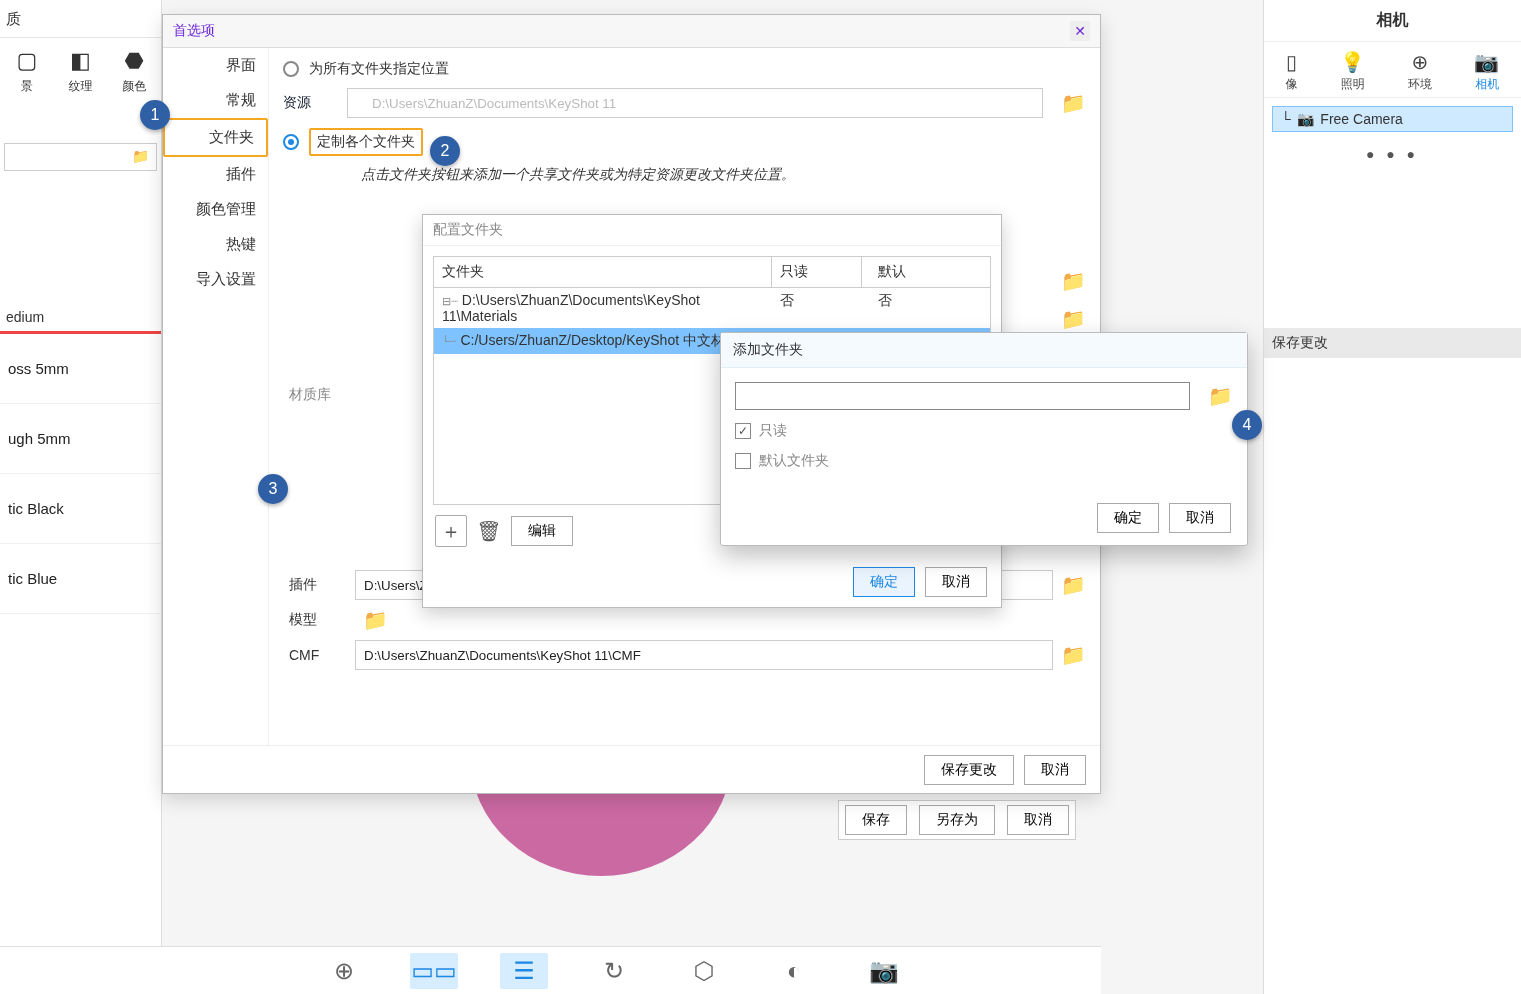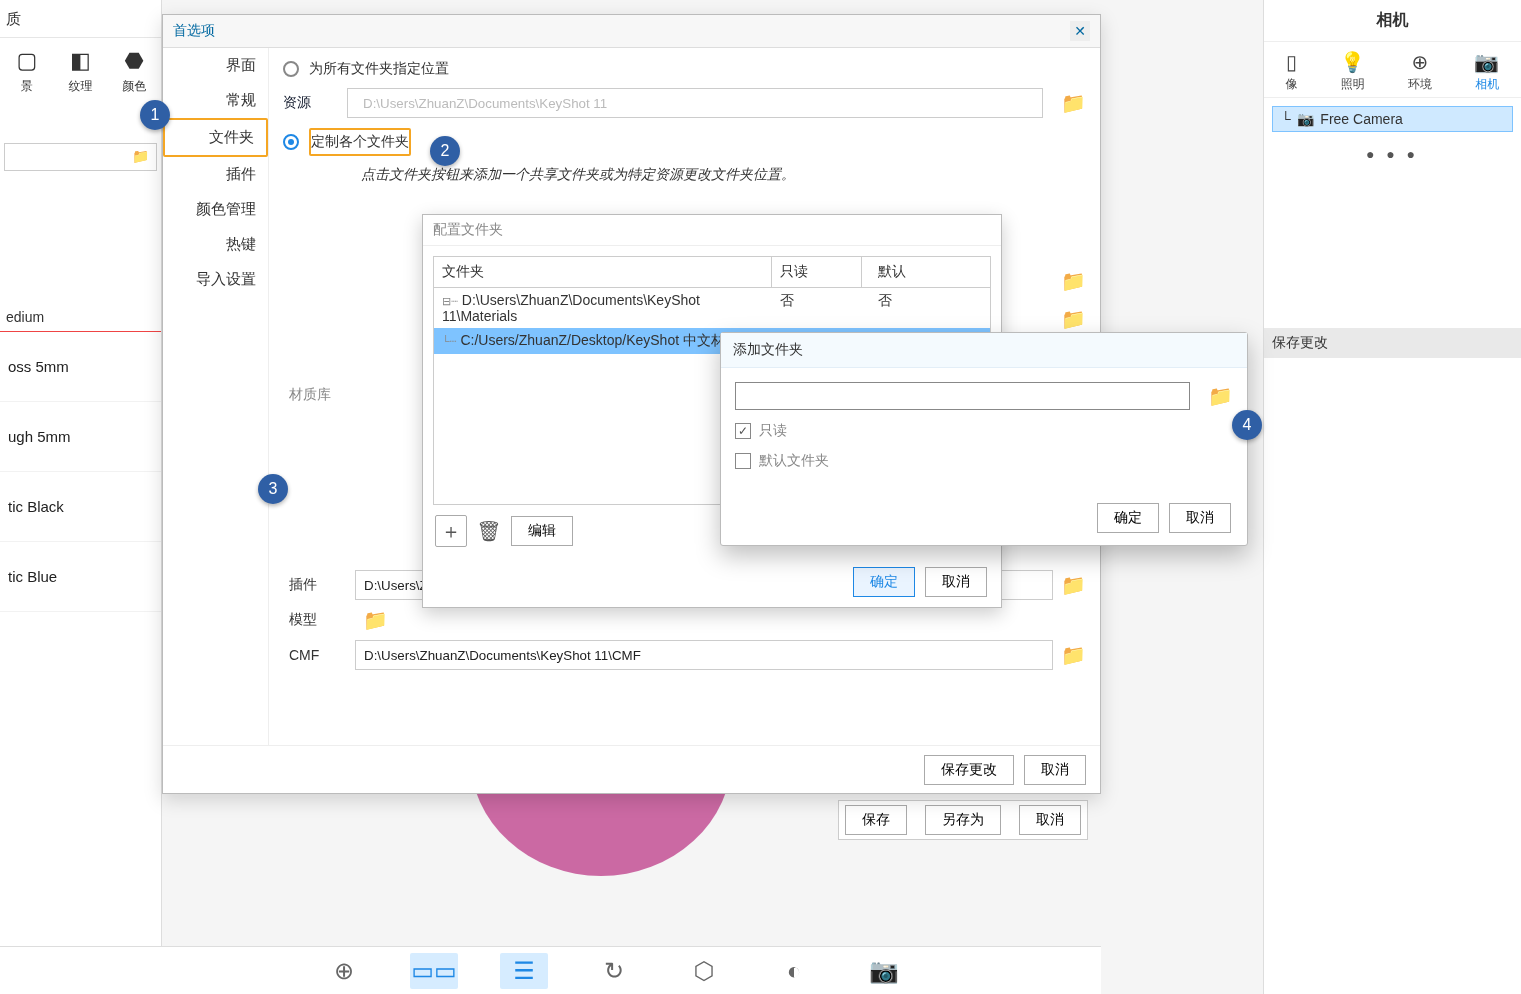--- a/index.html
+++ b/index.html
@@ -4,42 +4,42 @@
 <style>
 * { box-sizing: border-box; margin: 0; padding: 0; font-family: "Microsoft YaHei", "Segoe UI", sans-serif; }
 body { background: #f5f5f5; width: 1521px; height: 994px; position: relative; overflow: hidden; color: #333; font-size: 14px; }
 
 
 .left-panel { position: absolute; left: 0; top: 0; width: 162px; height: 994px; background: #fff; border-right: 1px solid #ddd; }
 .left-title { font-size: 15px; padding: 10px 0 8px 6px; border-bottom: 1px solid #e6e6e6; }
 .left-icons { display:flex; gap: 0; padding-top:10px; }
 .left-ic { flex:1; text-align:center; font-size:12px; color:#333; }
 .left-ic .big { font-size:22px; color:#333; display:block; margin-bottom:4px; }
-.left-sec-title { padding:10px 6px 6px 6px; color:#333; border-bottom:1px solid #ef4444; }
+.left-sec-title { padding:10px 6px 6px 6px; color:#333; border-bottom:3px solid #ef4444; }
 .left-items li { list-style:none; padding:26px 8px; border-bottom:1px solid #f2f2f2; font-size:15px; color:#222; }
 .left-footer { position:absolute; bottom:24px; left:0; right:0; display:flex; gap:14px; justify-content:flex-end; padding:0 10px; color:#555; }
 .left-footer span { font-size:18px; }
 
 
 .prefs { position:absolute; left:162px; top:14px; width:939px; height:780px; background:#fff; border:1px solid #bbb; box-shadow:0 6px 18px rgba(0,0,0,0.15); }
-.prefs-title { background:#f7f7f7; border-bottom:1px solid #ddd; padding:6px 10px; color:#0369a1; display:flex; justify-content:space-between; align-items:center; }
+.prefs-title { background:#f7f7f7; border-bottom:1px solid #ddd; padding:6px 10px; color:#6d28d9; display:flex; justify-content:space-between; align-items:center; }
 .prefs-close { width:20px;height:20px;display:flex;align-items:center;justify-content:center;background:#eee; }
 .prefs-body { display:flex; height:calc(100% - 32px - 48px); }
 .prefs-side { width:106px; border-right:1px solid #eee; }
 .prefs-side li { list-style:none; text-align:right; padding:8px 12px; font-size:15px; color:#333; cursor:pointer; }
 .prefs-side li.sel { background:#fff; }
 .orange-box { border:2px solid #f5a623; border-radius:2px; }
 .prefs-content { flex:1; padding:12px 14px 8px 14px; position:relative; overflow:hidden;}
 
 .opt-row { display:flex; align-items:center; gap:10px; margin-bottom:10px; }
 .radio { width:16px; height:16px; border:2px solid #888; border-radius:50%; display:inline-block; position:relative; }
 .radio.sel { border-color:#1e88e5; }
 .radio.sel::after { content:''; position:absolute; left:3px; top:3px; width:6px; height:6px; background:#1e88e5; border-radius:50%; }
 .path-label { width:54px; color:#0f172a; }
-.path-input { flex:1; height:30px; border:1px solid #ccc; padding:0 15px; color:#999; background:#fff; }
+.path-input { flex:1; height:30px; border:1px solid #ccc; padding:0 24px; color:#999; background:#fff; }
 .folder-ic { color:#888; font-size:20px; margin-left:8px; }
 
 .hint { font-style:italic; color:#333; margin:2px 0 6px 78px; }
 
 .path-grid .row { display:flex; align-items:center; margin-bottom:8px; }
 .path-grid .lbl { width:72px; padding-left:6px; }
 .path-grid input { flex:1; height:30px; border:1px solid #ccc; padding:0 8px; color:#222; }
 
 .prefs-footer { position:absolute; bottom:0; left:0; right:0; height:48px; display:flex; justify-content:flex-end; align-items:center; gap:10px; padding:0 14px; border-top:1px solid #eee; background:#fff;}
 .btn { border:1px solid #aaa; background:#fff; padding:5px 16px; font-size:14px; cursor:pointer; }
@@ -78,21 +78,21 @@
 .rp-tab { text-align:center; font-size:12px; color:#444; }
 .rp-tab .ic { font-size:20px; display:block; margin-bottom:2px; }
 .rp-tab.act { color:#1e88e5; }
 .rp-tree { padding:8px; }
 .rp-item { background:#cfe9ff; border:1px solid #7ec3ff; padding:4px 8px; display:flex; align-items:center; gap:6px; }
 .rp-item .cam { color:#1e88e5; }
 .rp-sec { background:#e9e9e9; padding:6px 8px; margin-top:160px; }
 .rp-dots { text-align:center; letter-spacing:4px; color:#555; padding:6px; }
 
 
-.savebar { position:absolute; left:838px; top:800px; display:flex; gap:18px; background:#fff; border:1px solid #ccc; padding:4px 6px; }
+.savebar { position:absolute; left:838px; top:800px; display:flex; gap:12px; background:#fff; border:1px solid #ccc; padding:4px 6px; }
 
 
 .bottom-bar { position:absolute; left:0; bottom:0; width:1101px; height:48px; background:#fff; border-top:1px solid #ddd; display:flex; align-items:center; gap:42px; padding-left:320px; }
 .bb-ic { font-size:24px; color:#666; width:48px; text-align:center; }
 .bb-ic.act { background:#d6ecff; color:#1e88e5; height:36px; line-height:36px; border-radius:2px; }
 
 
 .pink { position:absolute; left:470px; top:756px; width:262px; height:120px; background:#c75a9a; border-radius:50% 50% 50% 50% / 0 0 100% 100%; z-index:-1; opacity:0.9;}
 
 
@@ -156,21 +156,21 @@
         <span class="radio"></span>
         <span>为所有文件夹指定位置</span>
       </div>
       <div class="opt-row">
         <span class="path-label">资源</span>
         <input class="path-input" style="color: rgb(187, 187, 187);" disabled="" value="D:\Users\ZhuanZ\Documents\KeyShot 11">
         <span class="folder-ic">📁</span>
       </div>
       <div class="opt-row">
         <span class="radio sel"></span>
-        <span class="orange-box" style="padding:3px 0">定制各个文件夹</span>
+        <span class="orange-box" style="padding:3px 6px">定制各个文件夹</span>
       </div>
       <div class="hint">点击文件夹按钮来添加一个共享文件夹或为特定资源更改文件夹位置。</div>
 
       <div class="path-grid" style="margin-top:4px">
         <div class="row" style="visibility:hidden;height:30px"></div>
         <div class="row" style="visibility:hidden;height:30px"></div>
         <div class="row">
             <span class="lbl"></span>
             <input style="visibility: hidden;">
             <span class="folder-ic">📁</span>

